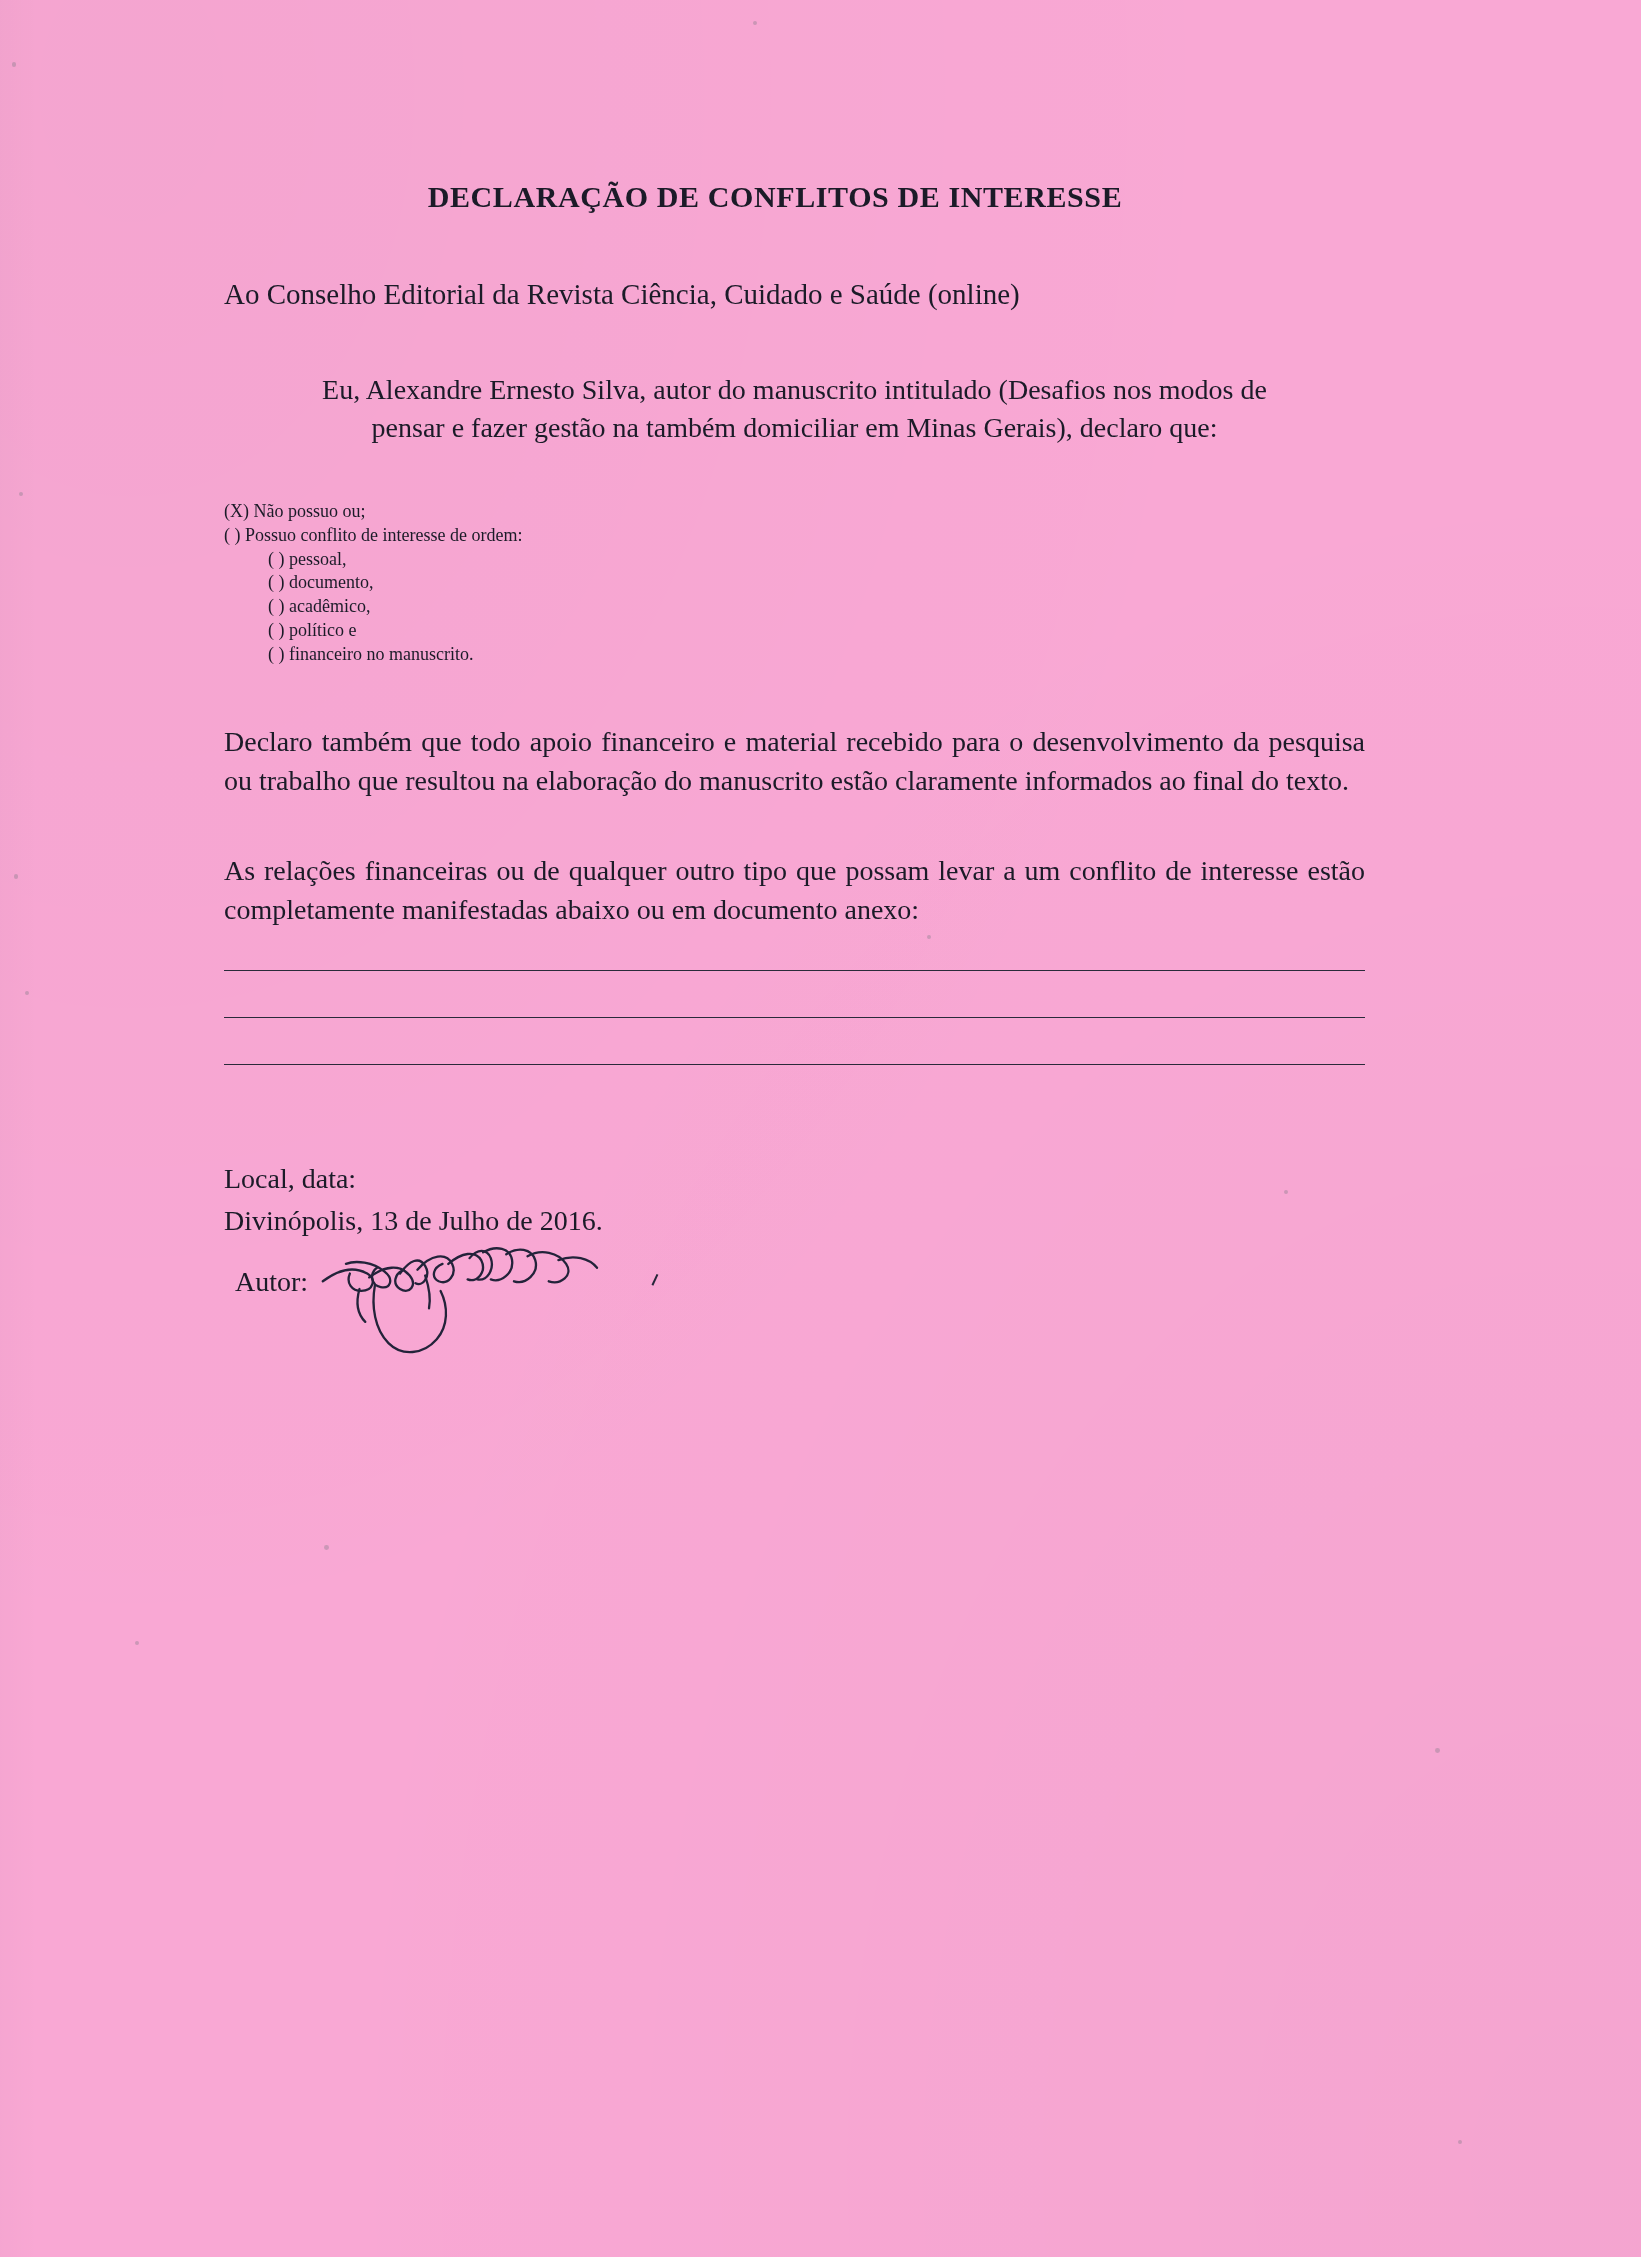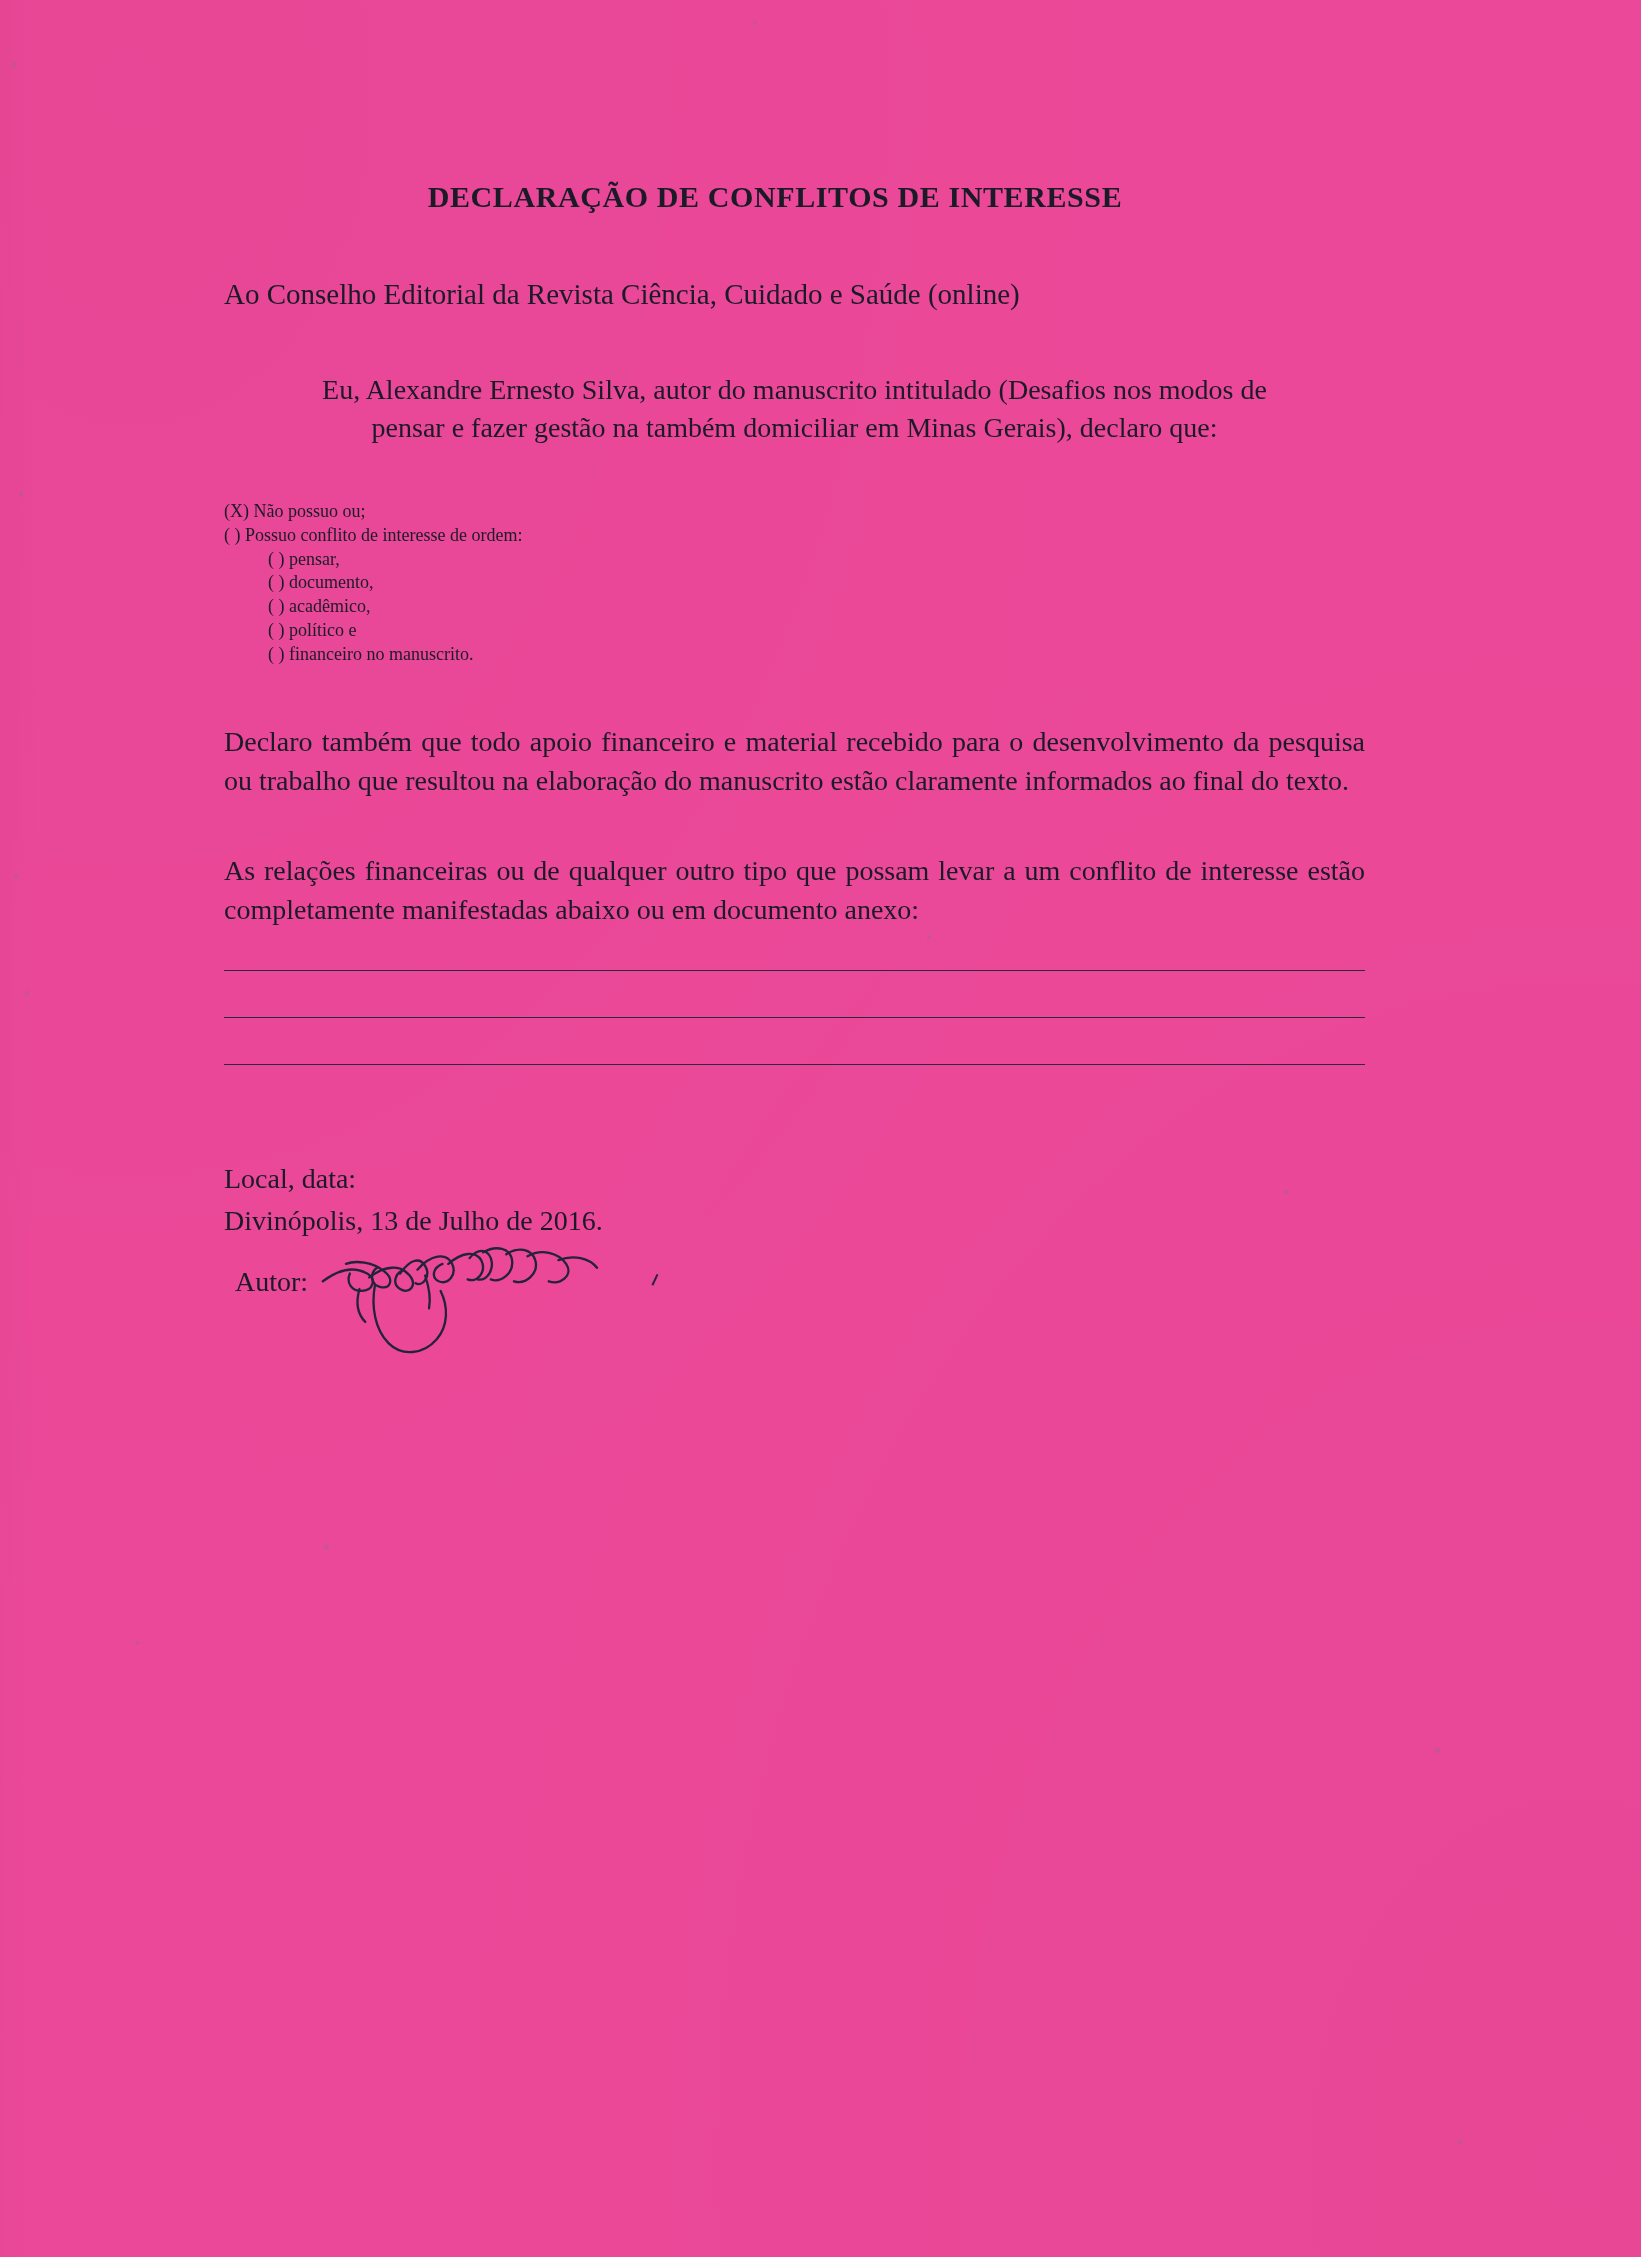--- a/index.html
+++ b/index.html
@@ -5,21 +5,21 @@
   html, body {
     margin: 0;
     padding: 0;
     background: #ffffff;
   }
 
   .page {
     position: relative;
     width: 1641px;
     height: 2257px;
-    background: #ec4899;
+    background: #f9a8d4;
     overflow: hidden;
     font-family: "Liberation Serif", serif;
     color: #1b1b28;
   }
 
   
   .scan-tint {
     position: absolute;
     inset: 0;
     background:
@@ -173,21 +173,21 @@
     <p class="addressee">Ao Conselho Editorial da Revista Ciência, Cuidado e Saúde (online)</p>
 
     <p class="declaration">
       <span>Eu, Alexandre Ernesto Silva, autor do manuscrito intitulado (Desafios nos modos de</span>
       <span class="ln2">pensar e fazer gestão na também domiciliar em Minas Gerais), declaro que:</span>
     </p>
 
     <div class="options">
       <div class="opt">(X) Não possuo ou;</div>
       <div class="opt">(  ) Possuo conflito de interesse de ordem:</div>
-      <div class="opt sub">(  ) pensar,</div>
+      <div class="opt sub">(  ) pessoal,</div>
       <div class="opt sub">(  ) documento,</div>
       <div class="opt sub">(  ) acadêmico,</div>
       <div class="opt sub">(  ) político e</div>
       <div class="opt sub">(  ) financeiro no manuscrito.</div>
     </div>
 
     <p class="para">Declaro também que todo apoio financeiro e material recebido para o desenvolvimento da pesquisa ou trabalho que resultou na elaboração do manuscrito estão claramente informados ao final do texto.</p>
 
     <p class="para last">As relações financeiras ou de qualquer outro tipo que possam levar a um conflito de interesse estão completamente manifestadas abaixo ou em documento anexo:</p>
 

